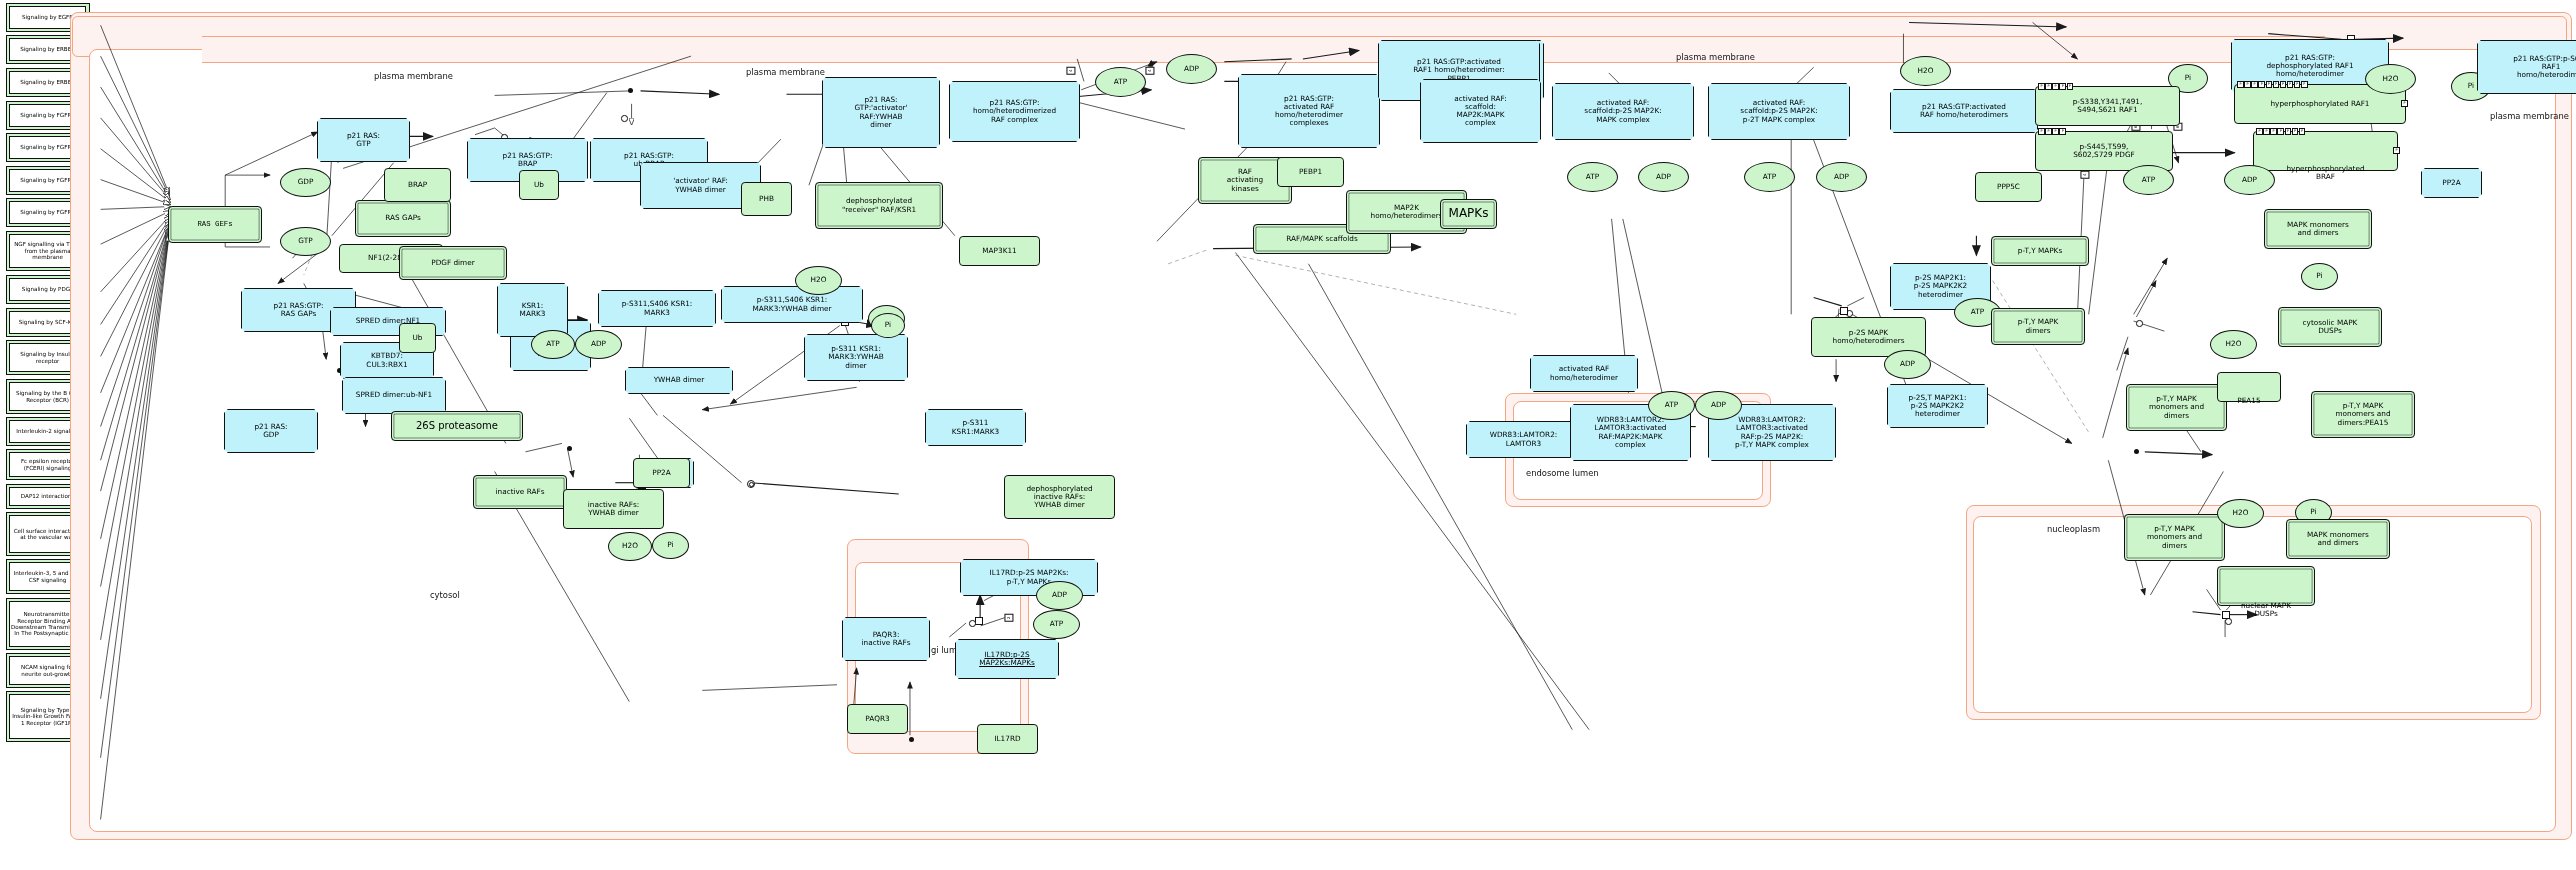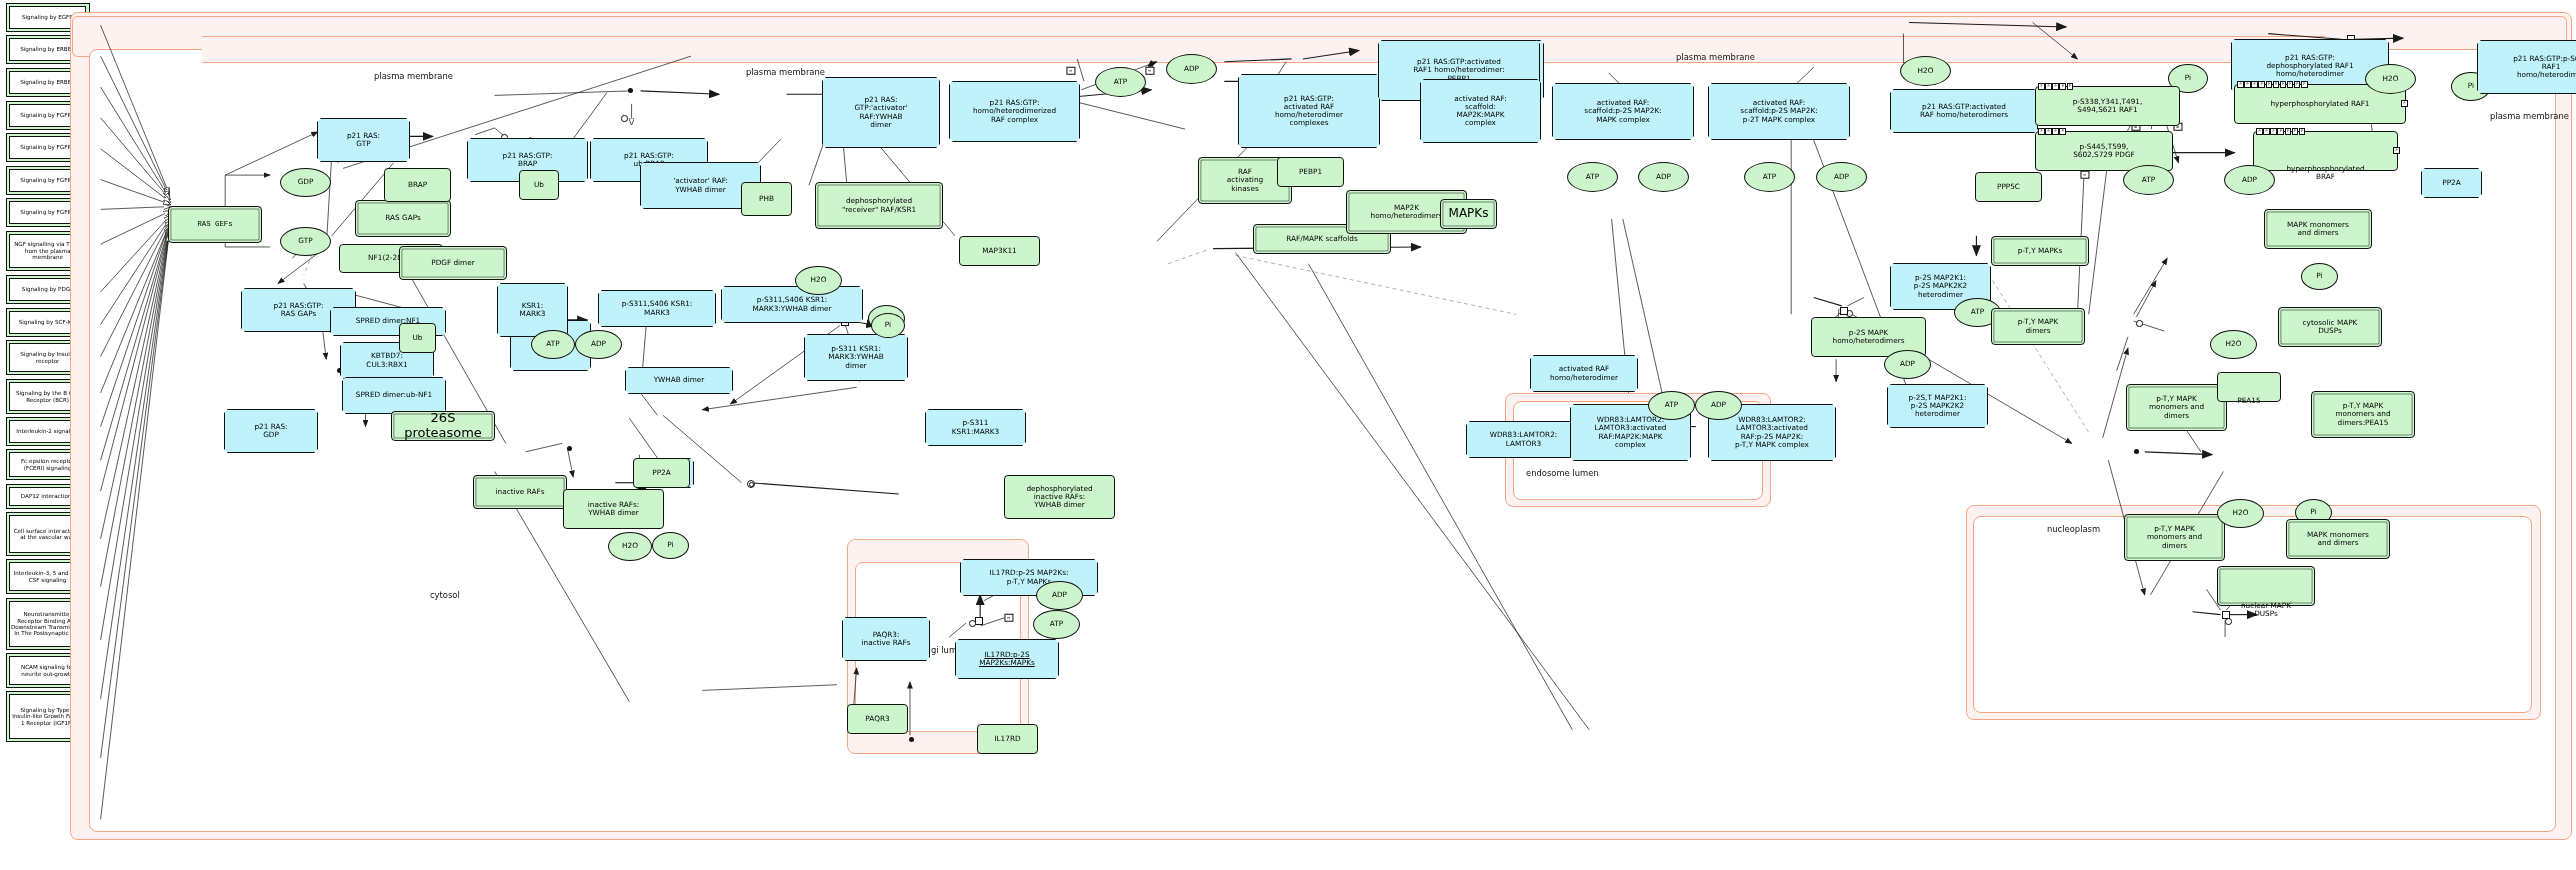--- a/index.html
+++ b/index.html
@@ -464,21 +464,21 @@
       <div class="node cx" style="left: 340px; top: 342px; width: 94px; height: 37px; font-size: 7.3px;">
         <span style="white-space: pre-line;">KBTBD7:
 CUL3:RBX1</span>
       </div>
       <div class="node pr" style="left: 399px; top: 323px; width: 37px; height: 30px; font-size: 7.3px;">
         <span style="white-space: pre-line;">Ub</span>
       </div>
       <div class="node cx" style="left: 342px; top: 377px; width: 104px; height: 37px; font-size: 7.3px;">
         <span style="white-space: pre-line;">SPRED dimer:ub-NF1</span>
       </div>
-      <div class="node st" style="left: 391px; top: 411px; width: 104px; height: 30px; font-size: 13px;">
+      <div class="node st" style="left: 391px; top: 411px; width: 132px; height: 30px; font-size: 10px;">
         <span style="white-space: pre-line;">26S proteasome</span>
       </div>
       <div class="node cx" style="left: 467px; top: 138px; width: 121px; height: 44px; font-size: 7.3px;">
         <span style="white-space: pre-line;">p21 RAS:GTP:
 BRAP</span>
       </div>
       <div class="node pr" style="left: 519px; top: 170px; width: 40px; height: 30px; font-size: 7.3px;">
         <span style="white-space: pre-line;">Ub</span>
       </div>
       <div class="node cx" style="left: 590px; top: 138px; width: 118px; height: 44px; font-size: 7.3px;">

